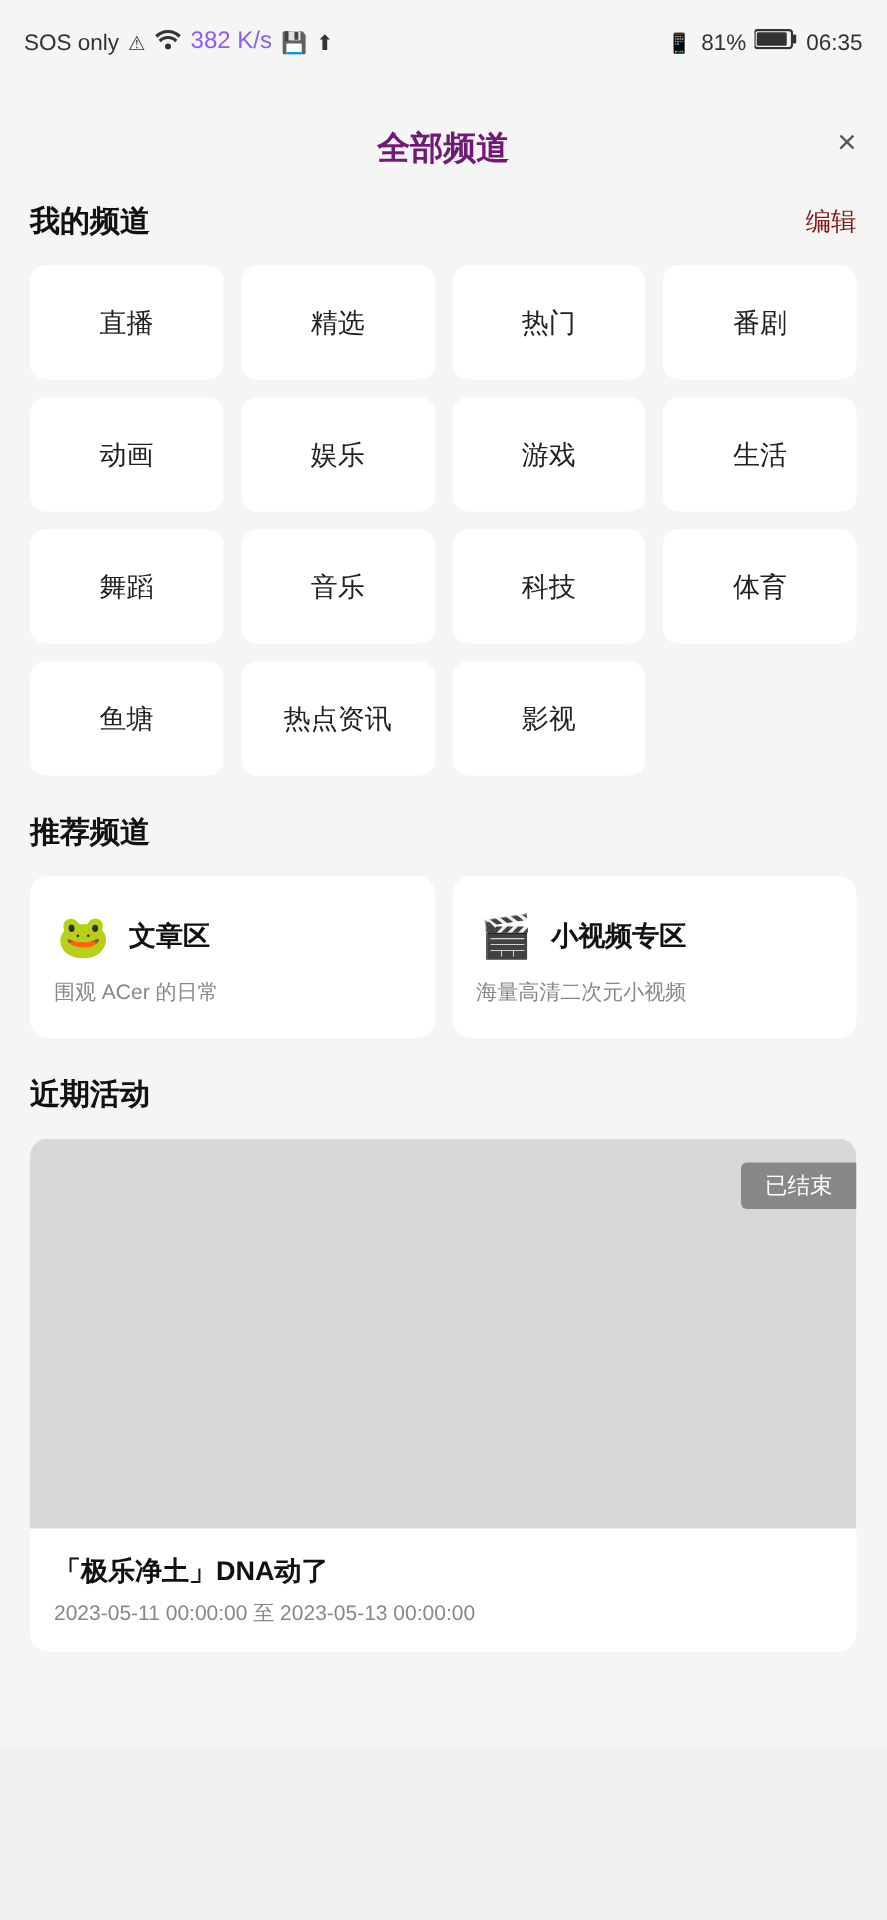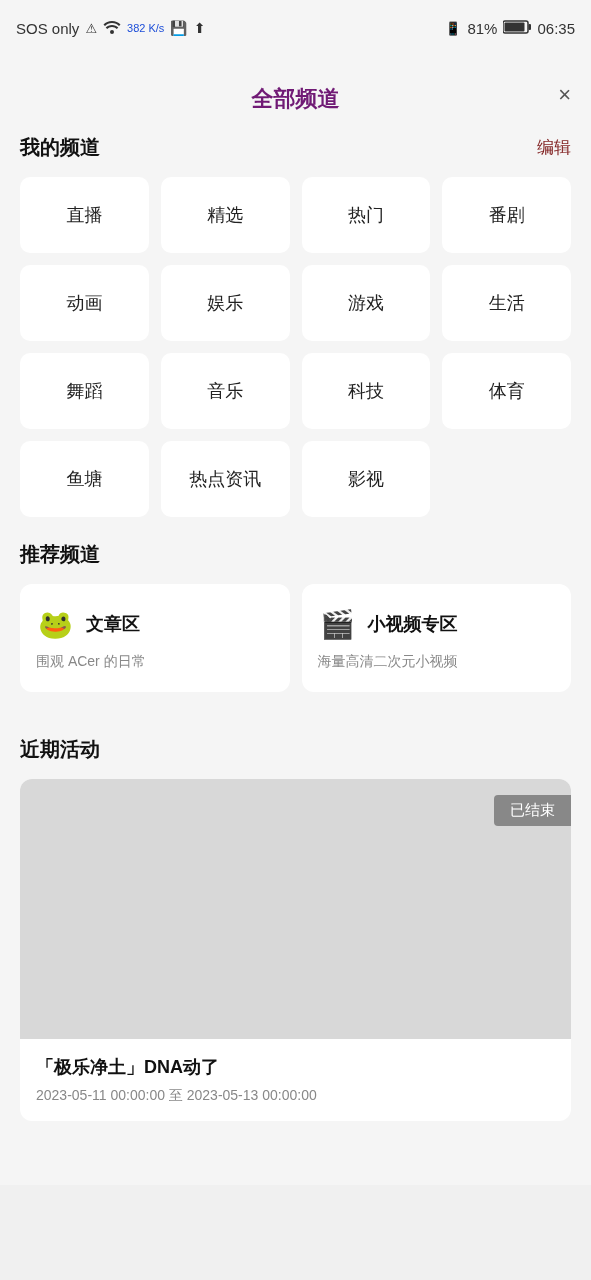--- a/index.html
+++ b/index.html
@@ -168,21 +168,20 @@
     
     .activity-section {
       padding: 0 20px 24px;
     }
 
     .activity-title {
       font-size: 20px;
       font-weight: 700;
       color: #111;
       margin-bottom: 16px;
-      margin-top: 20px;
     }
 
     .activity-card {
       background: #fff;
       border-radius: 12px;
       overflow: hidden;
       position: relative;
     }
 
     .activity-image {
@@ -225,21 +224,21 @@
   <div class="status-left">
     <span>SOS only</span>
     <span style="font-size:13px;">⚠</span>
     <span>
       <svg width="18" height="14" viewBox="0 0 18 14">
         <path d="M9 3C11.8 3 14.3 4.2 16 6.1L17.5 4.5C15.4 2.3 12.4 1 9 1C5.6 1 2.6 2.3 0.5 4.5L2 6.1C3.7 4.2 6.2 3 9 3Z" fill="#333"></path>
         <path d="M9 7C10.9 7 12.6 7.8 13.8 9.1L15.3 7.5C13.7 5.9 11.5 5 9 5C6.5 5 4.3 5.9 2.7 7.5L4.2 9.1C5.4 7.8 7.1 7 9 7Z" fill="#333"></path>
         <circle cx="9" cy="12" r="2" fill="#333"></circle>
       </svg>
     </span>
-    <span style="font-size:11px; color:#1d4ed8;">382 K/s</span>
+    <span style="font-size:16px; color:#8b5cf6;">382 K/s</span>
     <span style="font-size:14px;">💾</span>
     <span style="font-size:14px;">⬆</span>
   </div>
   <div class="status-right">
     <span style="font-size:13px;">📱</span>
     <span>81%</span>
     <span>
       <svg width="28" height="14" viewBox="0 0 28 14">
         <rect x="0" y="1" width="25" height="12" rx="2" ry="2" stroke="#333" stroke-width="1.5" fill="none"></rect>
         <rect x="25.5" y="4" width="2.5" height="6" rx="1" fill="#333"></rect>

